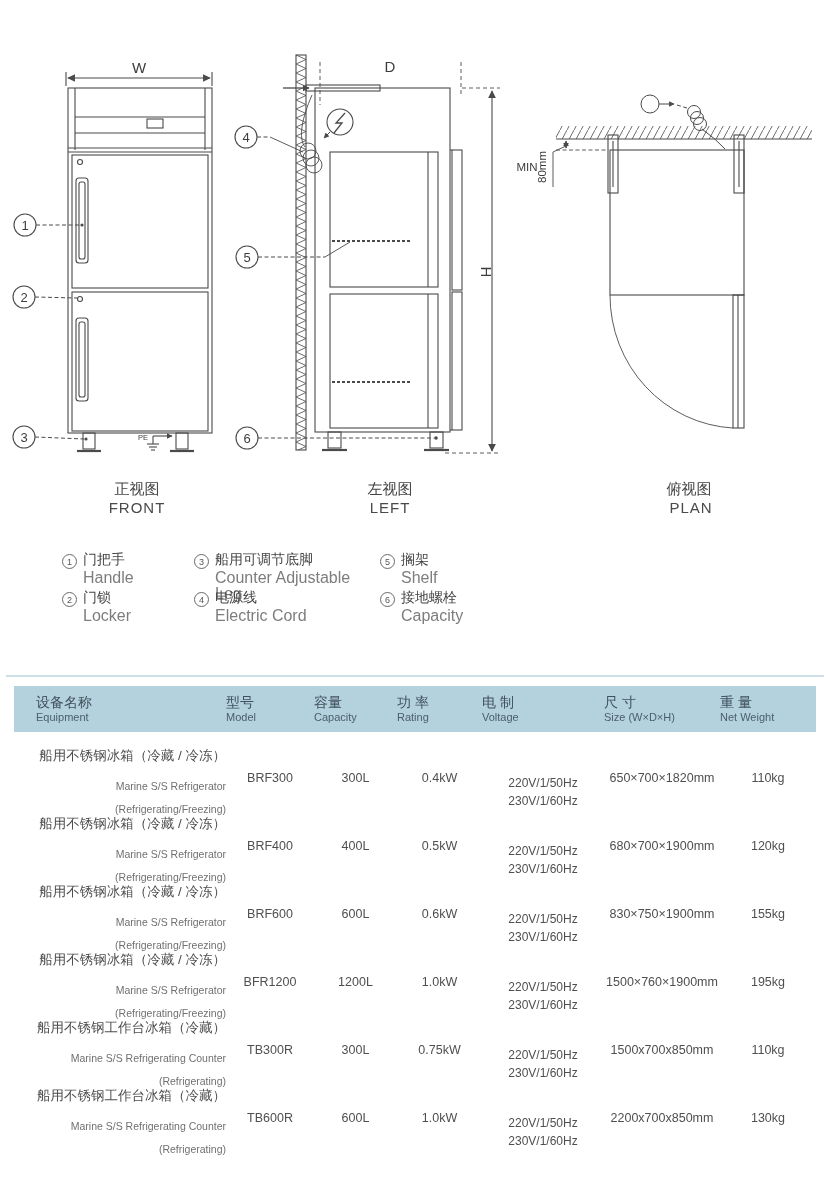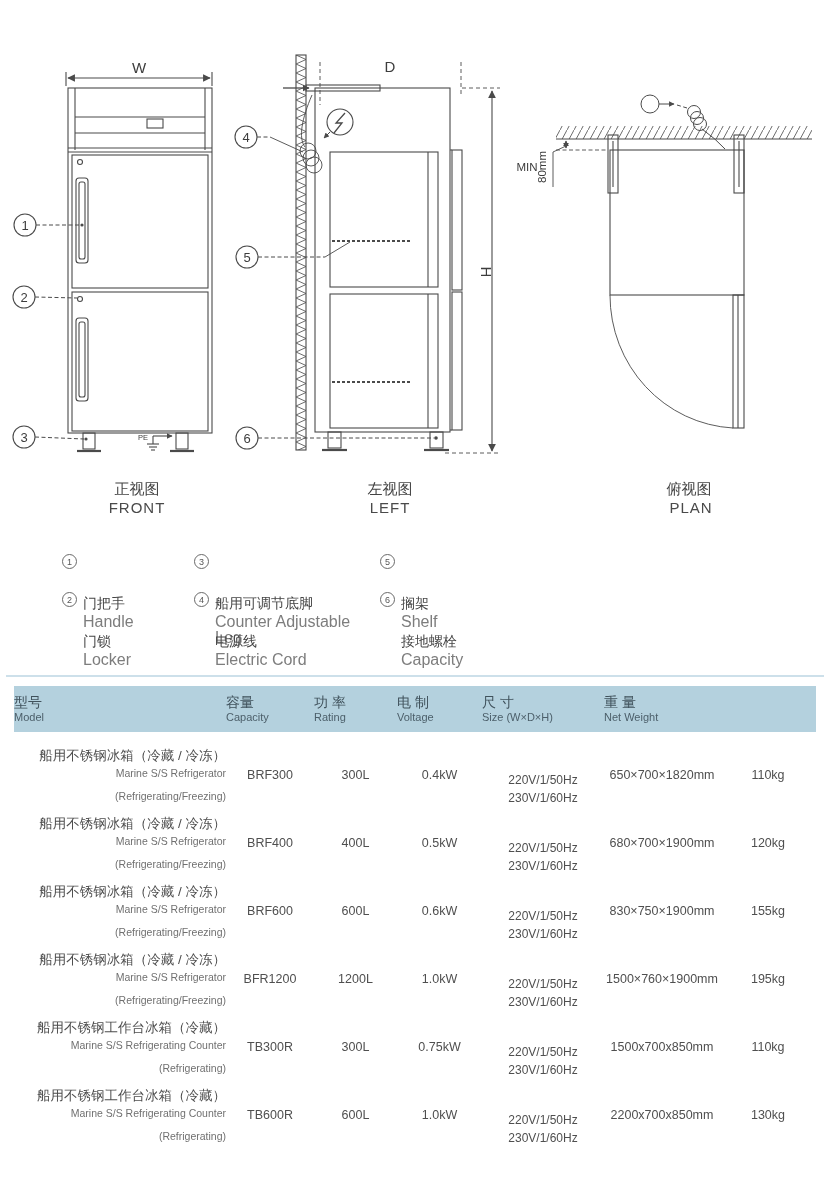--- a/index.html
+++ b/index.html
@@ -8,42 +8,42 @@
   svg text{font-family:"Liberation Sans","DejaVu Sans",sans-serif;}
 
   
   .legend{position:absolute;left:62px;top:552px;display:grid;
           grid-template-columns:132px 186px auto;grid-auto-flow:column;
           grid-template-rows:38px 38px;column-gap:0;}
   .legend-item{display:flex;align-items:flex-start;}
   .lg-num{flex:0 0 auto;width:13px;height:13px;border:1px solid #6a6a6a;border-radius:50%;
           display:inline-flex;align-items:center;justify-content:center;
           font-size:9px;color:#555;margin-top:2px;}
-  .lg-txt{margin-left:6px;line-height:1;margin-top:44px;}
+  .lg-txt{margin-left:6px;line-height:1;}
   .lg-zh{font-size:14px;color:#454545;}
   .lg-en{font-size:16px;color:#7d7d7d;margin-top:4px;}
 
   
   .spec{position:absolute;left:0;top:675px;width:830px;}
   .spec-rule{position:absolute;left:6px;top:0;width:818px;height:2px;background:#cde0ea;}
   .spec-head{position:absolute;left:14px;top:11px;width:802px;height:46px;background:#b4d1de;
              display:grid;grid-template-columns:212px 88px 83px 85px 122px 116px 96px;
              align-items:center;}
   .h-cell{text-align:left;line-height:1;}
   .h-cell.eq{text-align:left;padding-left:22px;}
   .h-zh{font-size:14px;color:#40525c;}
   .h-en{font-size:11px;color:#4c5f6a;margin-top:3px;}
   .spec-rows{position:absolute;left:14px;top:66px;width:802px;}
   .s-row{display:grid;grid-template-columns:212px 88px 83px 85px 122px 116px 96px;
          height:68px;align-items:center;}
   .c{font-size:12.5px;color:#4f4f4f;text-align:center;line-height:1.2;}
   .c.volt{font-size:12px;line-height:1.5;margin-top:28px;}
   .c.eq{text-align:right;padding-left:18px;align-self:start;padding-top:7px;}
   .eq-zh{font-size:13.5px;color:#4d4d4d;line-height:1.15;}
-  .eq-en{font-size:10.5px;color:#707070;margin-top:3px;}
+  .eq-en{font-size:10.5px;color:#707070;margin-top:16px;}
   .eq-note{font-size:10.5px;color:#707070;margin-top:11px;}
 </style>
 </head>
 <body>
 
 <div id="page">
 
   
   <svg width="830" height="545" viewBox="0 0 830 545">
     <defs>
@@ -279,20 +279,24 @@
           <div class="lg-zh">接地螺栓</div>
       <div class="lg-en">Capacity</div>
         </span>
     </div>
   </div>
 
   
   <div class="spec">
     <div class="spec-rule"></div>
     <div class="spec-head">
+      <div class="h-cell eq">
+        <div class="h-zh">设备名称</div>
+        <div class="h-en">Equipment</div>
+        </div>
       <div class="h-cell">
         <div class="h-zh">型号</div>
         <div class="h-en">Model</div>
         </div>
       <div class="h-cell">
         <div class="h-zh">容量</div>
         <div class="h-en">Capacity</div>
         </div>
       <div class="h-cell">
         <div class="h-zh">功 率</div>

